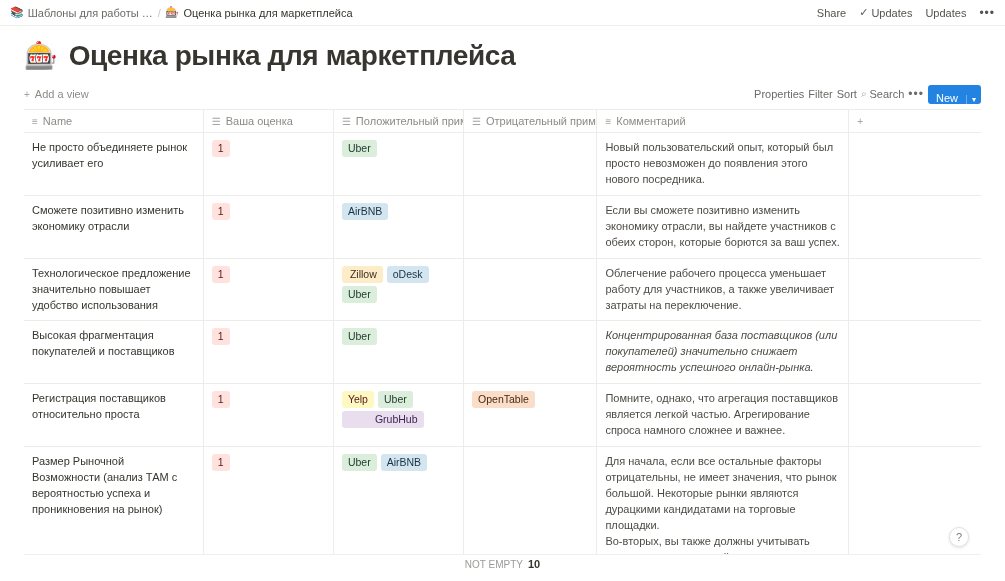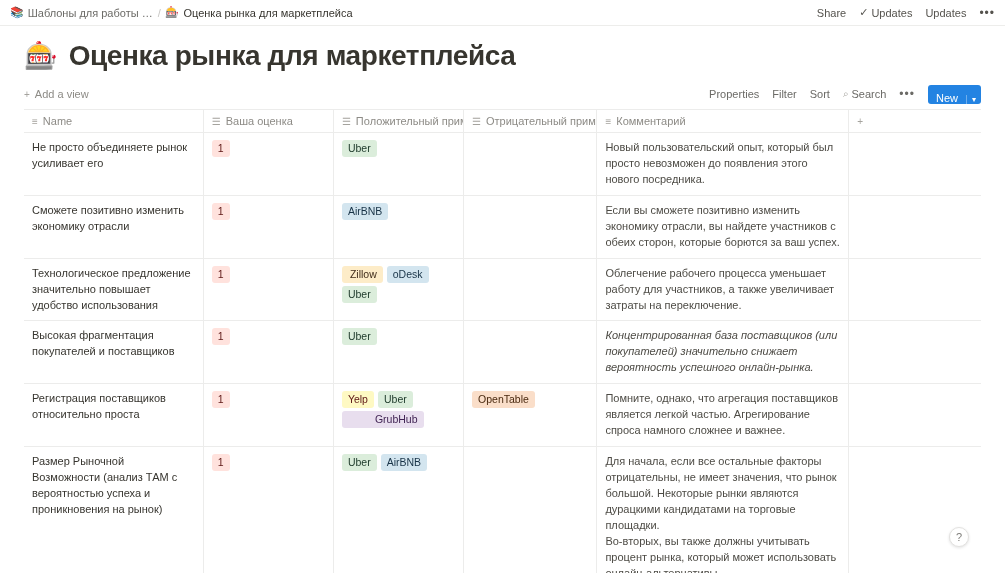--- a/index.html
+++ b/index.html
@@ -63,21 +63,21 @@
     font-size: 11px;
     color: #8d8b86;
     border-bottom: 1px solid #ececeb;
     padding-bottom: 3px;
   }
   .add-view { display: flex; align-items: center; gap: 5px; cursor: pointer; }
   .viewbar-right {
     margin-left: auto;
     display: flex;
     align-items: center;
-    gap: 13px;
+    gap: 4px;
     color: #6b6a66;
   }
   .viewbar-right .vb { cursor: pointer; display: flex; align-items: center; gap: 3px; }
   .new-btn {
     display: flex;
     align-items: flex-end;
     background: #2383e2;
     color: #fff;
     border-radius: 3px;
     font-size: 11px;
@@ -323,14 +323,18 @@
             <td><span class="tag t-green">Uber</span><span class="tag t-blue">AirBNB</span></td>
             <td></td>
             <td class="cmt" style="white-space: pre-line;">Для начала, если все остальные факторы отрицательны, не имеет значения, что рынок большой. Некоторые рынки являются дурацкими кандидатами на торговые площадки.
 Во-вторых, вы также должны учитывать процент рынка, который может использовать онлайн-альтернативы.</td>
             <td class="last"></td>
           </tr>
         </tbody>
     </table>
 
     <div class="help-btn">?</div>
+    <div class="footer">
+      <span>NOT EMPTY</span>
+      <span class="cnt">10</span>
+    </div>
   </div>
 </div>
 
 </body></html>

